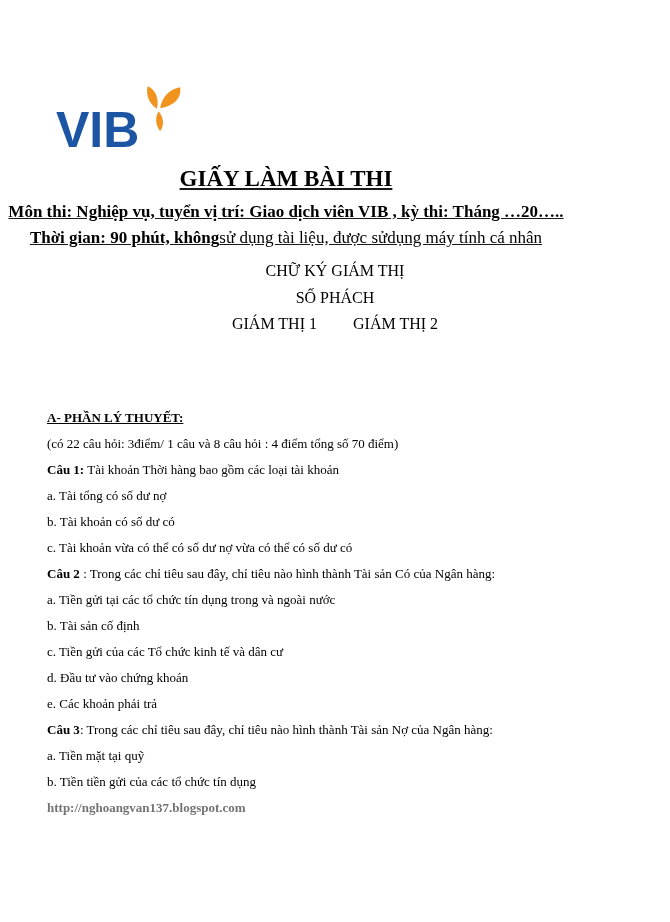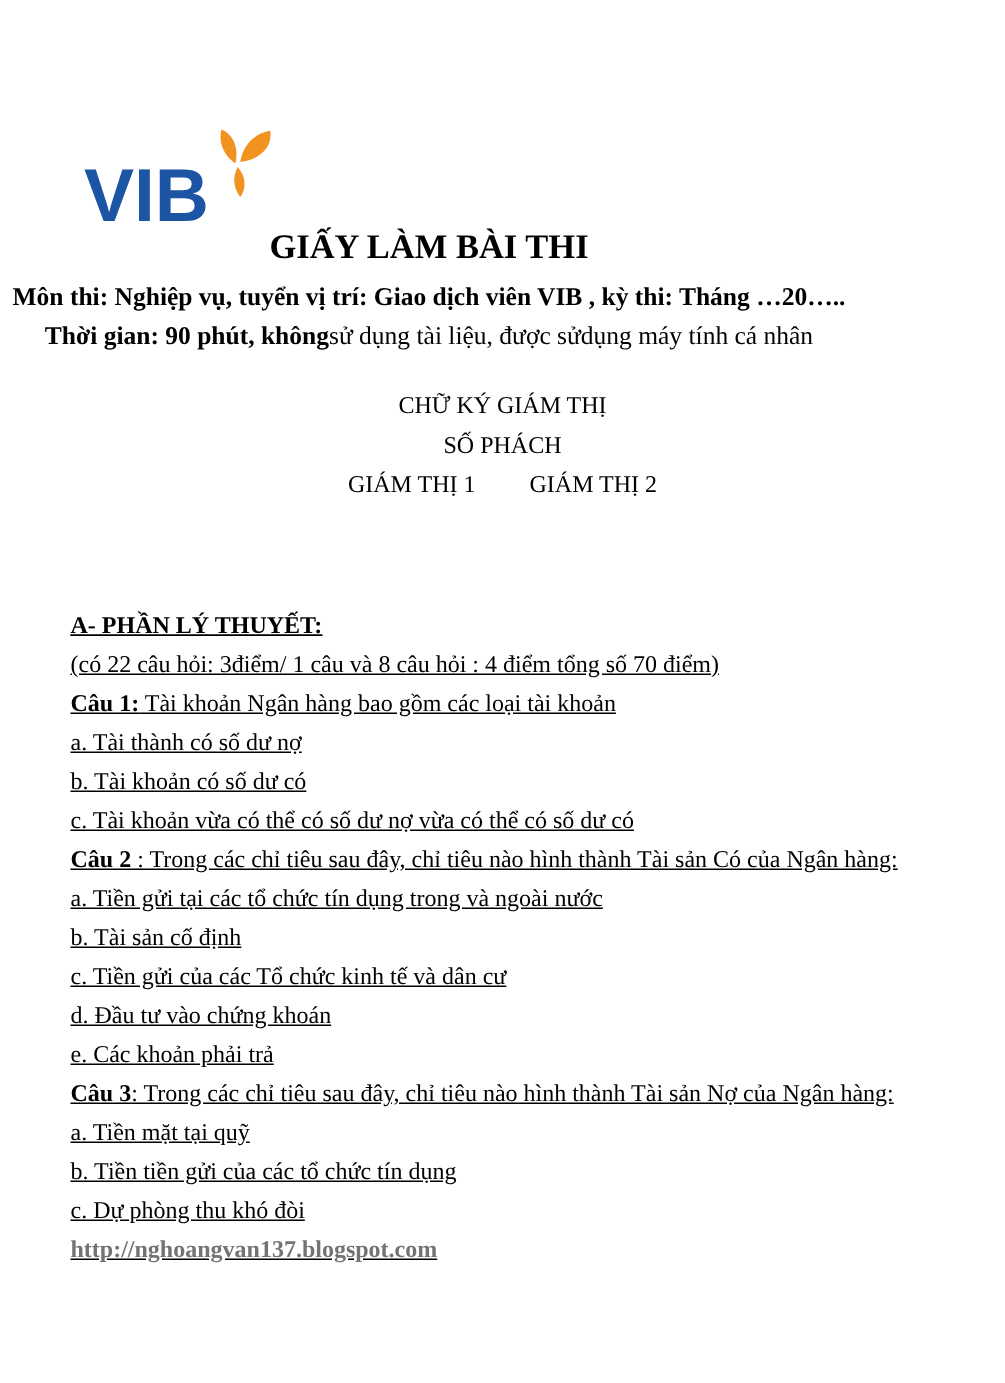--- a/index.html
+++ b/index.html
@@ -14,36 +14,36 @@
   .logo{position:absolute;left:56px;top:84px;width:140px;height:62px;}
   .logo-text{
     position:absolute;left:0;top:12px;
     font-family:"Liberation Sans","DejaVu Sans",sans-serif;
     font-weight:bold;font-size:50px;line-height:44px;
     color:#1d55a5;letter-spacing:0px;margin-top:12px;
   }
   .logo-flower{position:absolute;left:80px;top:-2px;width:50px;height:52px;}
 
   
-  .header{position:absolute;top:149px;left:0;width:572px;text-align:center;}
+  .header{position:absolute;top:163px;left:0;width:572px;text-align:center;text-decoration:underline;}
   .title{
     margin:0 0 4px 0;font-size:23px;line-height:32px;font-weight:bold;color:#000;
   }
   .subject{margin:0;font-size:17px;line-height:26px;font-weight:bold;color:#000;}
   .timeline{margin:0;font-size:17px;line-height:26px;color:#000;}
   .timeline .b{font-weight:bold;}
 
   
   .proctor{position:absolute;top:258px;left:0;width:670px;text-align:center;}
   .proctor p{margin:0;font-size:16px;line-height:26.5px;color:#000;}
   .gap-span{display:inline-block;width:36px;}
 
   
   .section{position:absolute;top:405px;left:47px;width:590px;}
-  .section p{margin:0;font-size:16px;line-height:26px;color:#000;text-decoration:underline;}
+  .section p{margin:0;font-size:13px;line-height:26px;color:#000;}
   .sec-heading{font-weight:bold;text-decoration:underline;}
   .qlabel{font-weight:bold;}
   .footer-url{
     font-weight:bold;color:#737373;cursor:pointer;
     font-family:"Liberation Serif","DejaVu Serif",serif;
   }
 </style>
 </head>
 <body>
 
@@ -69,33 +69,32 @@
   <div class="proctor">
     <p>CHỮ KÝ GIÁM THỊ</p>
     <p>SỐ PHÁCH</p>
     <p><span>GIÁM THỊ 1</span><span class="gap-span"></span><span>GIÁM THỊ 2</span></p>
   </div>
 
   <div class="section">
     <p><span class="sec-heading">A- PHẦN LÝ THUYẾT:</span></p>
     <p>(có 22 câu hỏi: 3điểm/ 1 câu và 8 câu hỏi : 4 điểm tổng số 70 điểm)</p>
 
-    <p><span class="qlabel">Câu 1:</span><span> Tài khoản Ngân hàng bao gồm các loại tài khoản</span></p>
-    <p>a. Tài thành có số dư nợ</p>
+    <p><span class="qlabel">Câu 1:</span><span> Tài khoản Thời hàng bao gồm các loại tài khoản</span></p>
+    <p>a. Tài tổng có số dư nợ</p>
     <p>b. Tài khoản có số dư có</p>
     <p>c. Tài khoản vừa có thể có số dư nợ vừa có thể có số dư có</p>
 
     <p><span class="qlabel">Câu 2</span><span> : Trong các chỉ tiêu sau đây, chỉ tiêu nào hình thành Tài sản Có của Ngân hàng:</span></p>
     <p>a. Tiền gửi tại các tổ chức tín dụng trong và ngoài nước</p>
     <p>b. Tài sản cố định</p>
     <p>c. Tiền gửi của các Tổ chức kinh tế và dân cư</p>
     <p>d. Đầu tư vào chứng khoán</p>
     <p>e. Các khoản phải trả</p>
 
     <p><span class="qlabel">Câu 3</span><span>: Trong các chỉ tiêu sau đây, chỉ tiêu nào hình thành Tài sản Nợ của Ngân hàng:</span></p>
     <p>a. Tiền mặt tại quỹ</p>
     <p>b. Tiền tiền gửi của các tổ chức tín dụng</p>
-    <p>c. Dự phòng thu khó đòi</p>
 
     <p><span class="footer-url">http://nghoangvan137.blogspot.com</span></p>
   </div>
 
 </div>
 
 </body></html>

